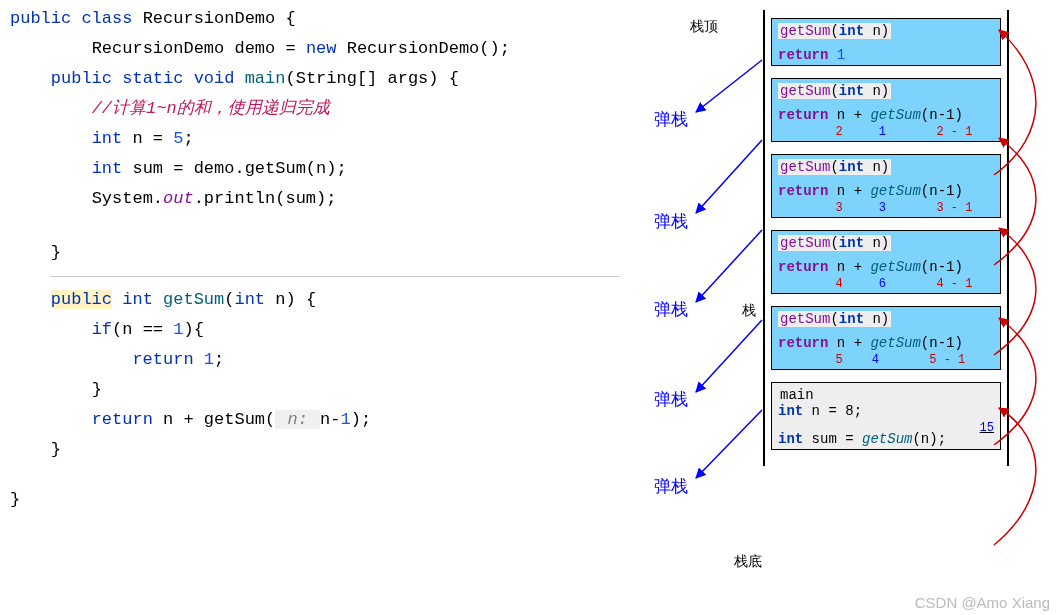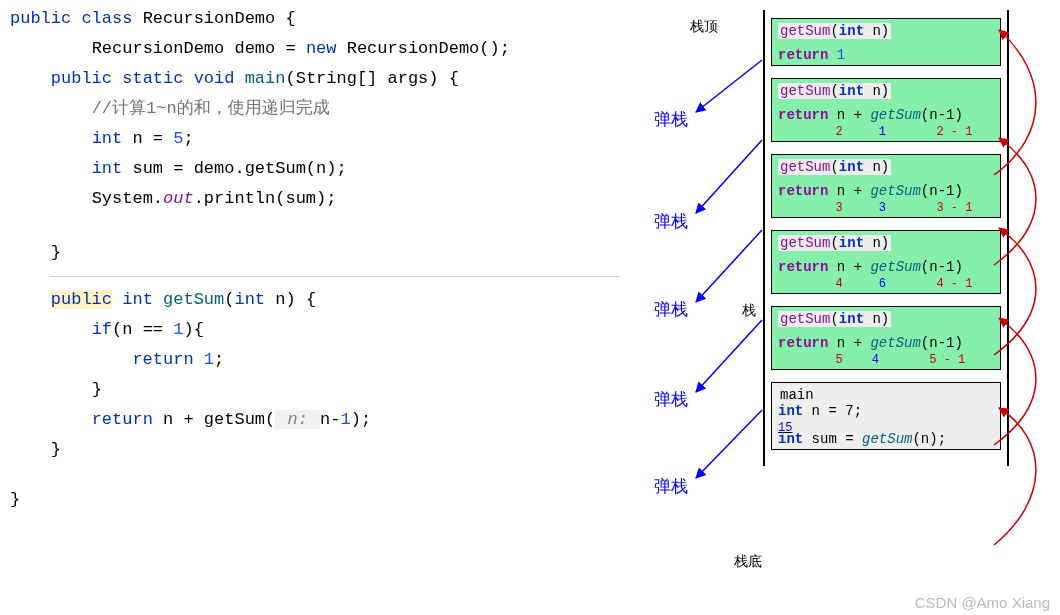--- a/index.html
+++ b/index.html
@@ -17,21 +17,21 @@
     width:620px;
     padding:4px 0 0 10px;
     line-height:30px;
   }
   .code-panel .line { white-space:pre; }
   .kw  { color:#0033B3; font-weight:normal; }
   .cls { color:#000; }
   .m   { color:#00627A; }
   .fld { color:#871094; font-style:italic; }
   .num { color:#1750EB; }
-  .cmt { color:#737373; }
+  .cmt { color:#be185d; font-style:italic; }
   .par { color:#808080; background:#f0f0f0; font-style:italic; padding:0 2px;}
   .hl  { background:#FFF3C4; }
   .divider { border-top:1px solid #ccc; margin:8px 0 8px 40px; }
 
   .stack-panel {
     position:absolute;
     right:6px; top:0;
     width:420px; height:615px;
   }
   .stack-box {
@@ -40,21 +40,21 @@
     width:246px;
     border:2px solid #000; border-top:none; border-bottom:none;
     padding:4px 6px;
   }
   .frame {
     border:1px solid #000;
     margin:4px 0 12px 0;
     padding:4px 6px 2px 6px;
     font-size:14px;
     position:relative;
-    background:#86efac;
+    background:#7dd3fc;
   }
   .sig { background:#eee; display:inline-block; padding:0 2px;}
   .frame .fn { color:#871094; }
   .frame .kw3 { color:#871094; font-weight:bold; }
   .frame .kw4 { color:#0033B3; font-weight:bold; }
   .frame .call { color:#00627A; font-style:italic; }
   .frame .n { color:#1750EB; }
   .ret-line { margin-top:8px; }
   .vals { font-size:12px; white-space:pre; margin-top:2px; }
   .vals .a { color:#c00; }
@@ -145,22 +145,22 @@
     </div>
 
     <div class="frame">
       <span class="sig"><span class="fn">getSum</span>(<span class="kw4">int</span> <span>n</span>)</span>
       <div class="ret-line"><span class="kw3">return</span> n + <span class="call">getSum</span>(n-1)</div>
       <div class="vals">        <span class="a">5</span>    <span class="b">4</span>       <span class="c">5 - 1</span></div>
     </div>
 
     <div class="frame" style="background:#eee;">
       <span class="sig">main</span>
-      <div><span class="kw4">int</span><span> n = 7;</span></div>
-      <div style="text-align:left;margin-bottom:-4px;text-decoration:underline;"><span class="b" style="color:#00f;font-size:12px;">15</span></div>
+      <div><span class="kw4">int</span><span> n = 8;</span></div>
+      <div style="text-align:right;margin-bottom:-4px;text-decoration:underline;"><span class="b" style="color:#00f;font-size:12px;">15</span></div>
       <div><span class="kw4">int</span><span> sum = </span><span class="call">getSum</span><span>(n);</span></div>
     </div>
   </div>
 
   <svg class="arrows">
     <defs>
       <marker id="ahBlue" viewBox="0 0 10 10" refX="9" refY="5" markerWidth="7" markerHeight="7" orient="auto-start-reverse">
         <path d="M0,0 L10,5 L0,10 z" fill="#00f"></path>
       </marker>
       <marker id="ahRed" viewBox="0 0 10 10" refX="9" refY="5" markerWidth="7" markerHeight="7" orient="auto-start-reverse">

